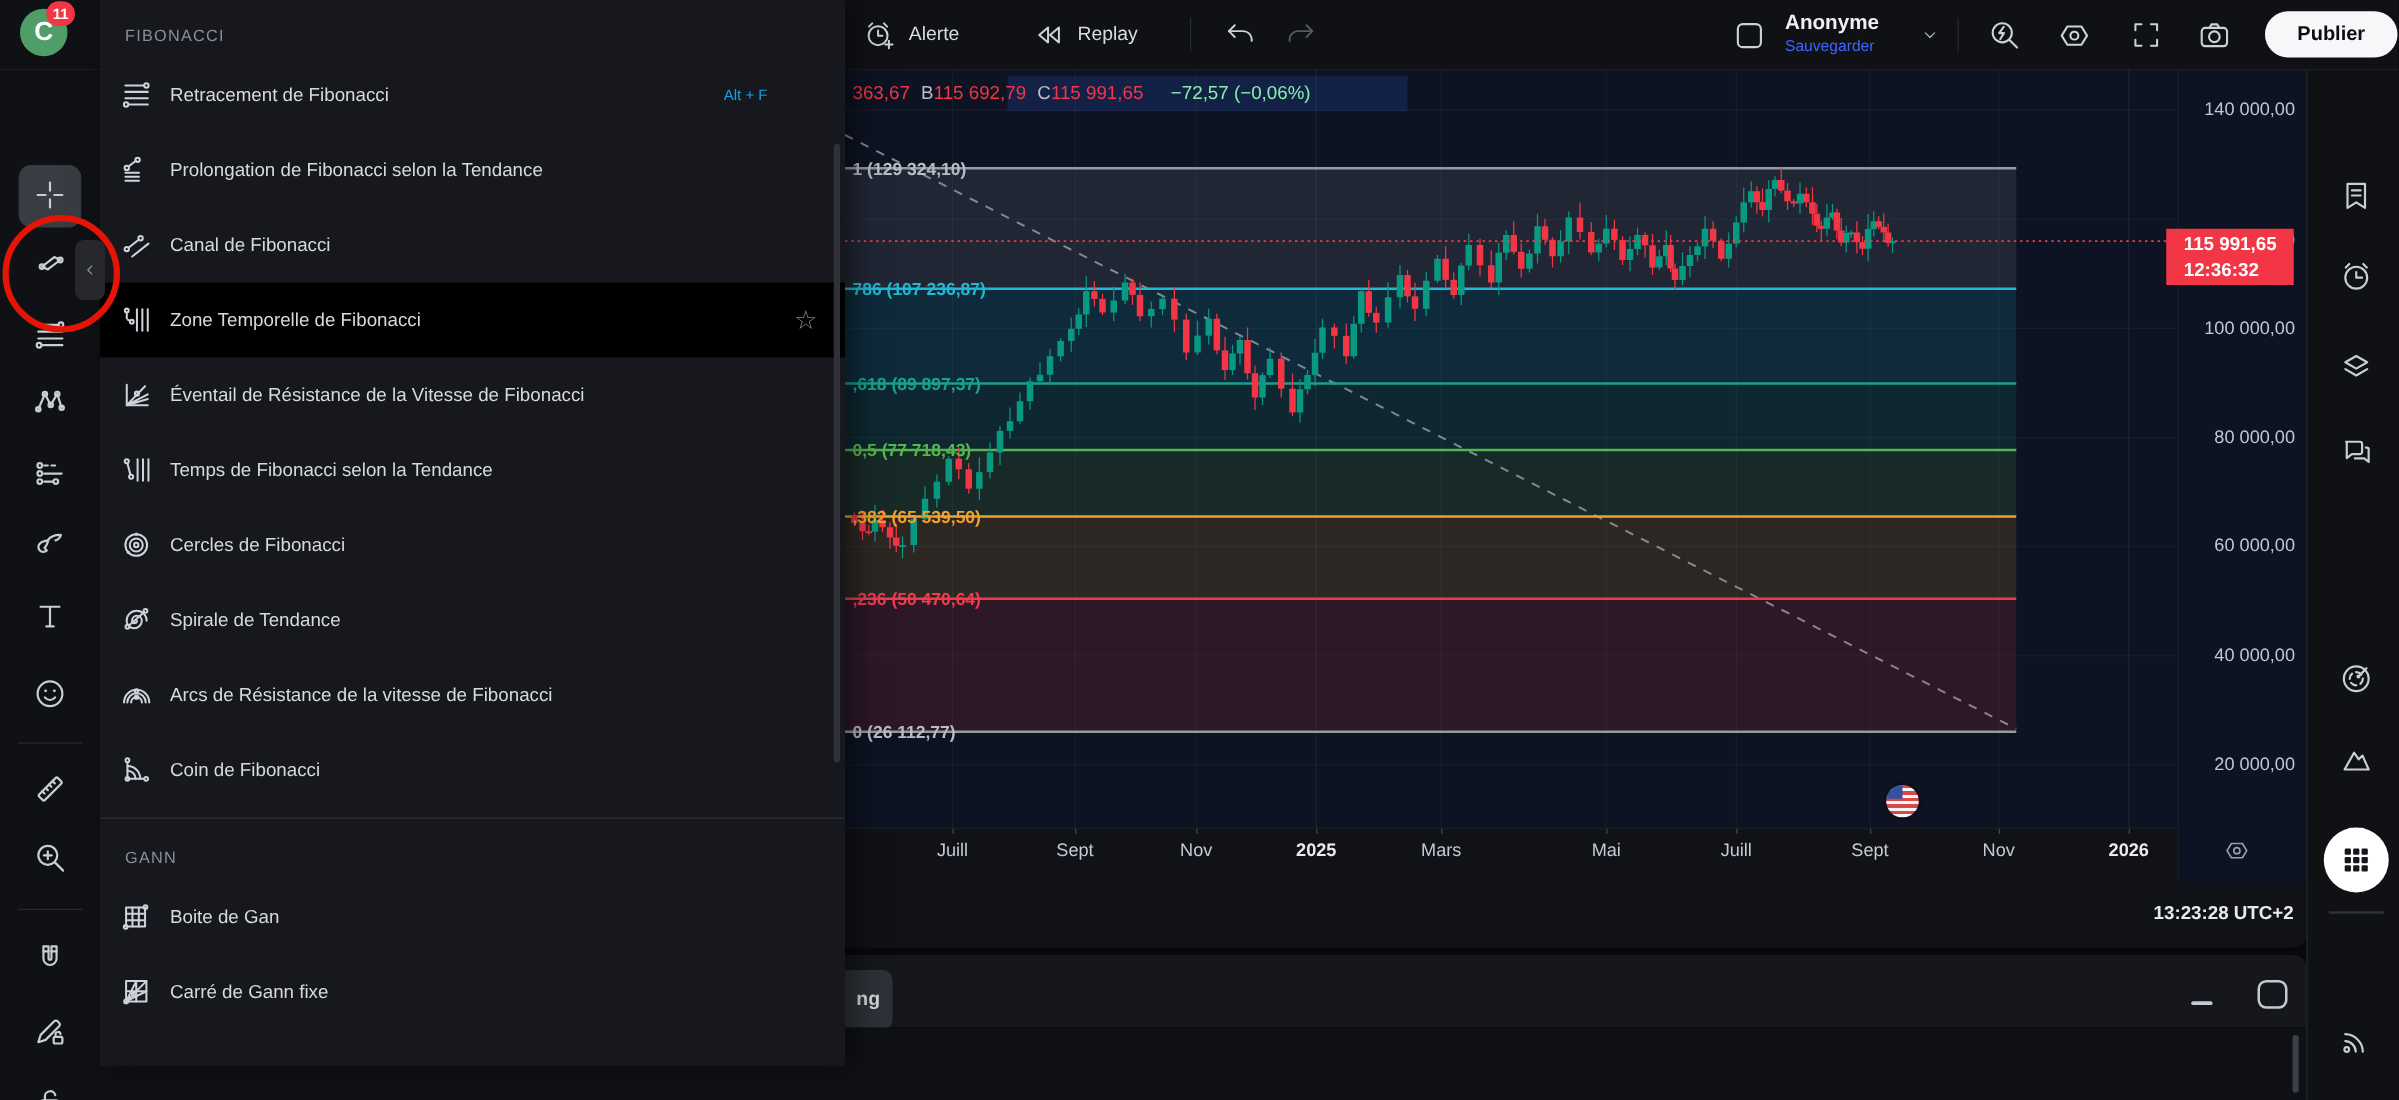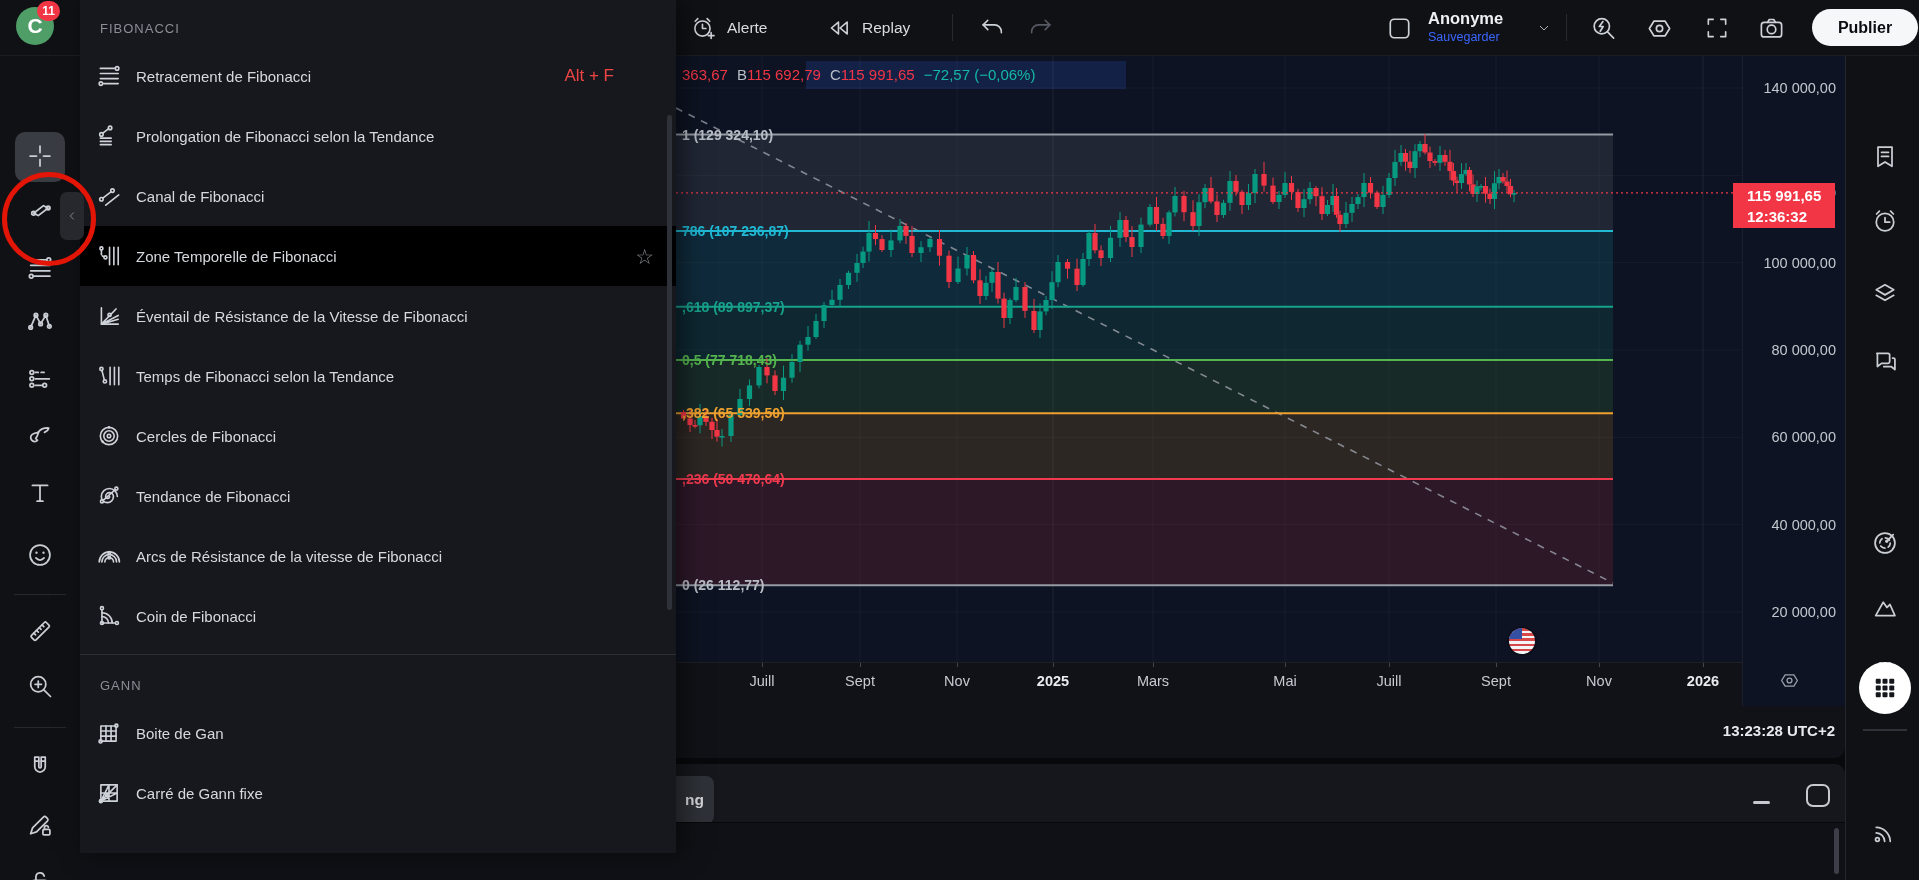--- a/index.html
+++ b/index.html
@@ -40,21 +40,21 @@
   #chart-overlays{position:absolute;inset:0;z-index:3;pointer-events:none}
   .fib-label{position:absolute;left:682px;font-size:14px;font-weight:600;white-space:nowrap;line-height:20px}
   .price-tick{position:absolute;left:1746px;width:90px;text-align:right;font-size:14.5px;color:#c3c7ce;line-height:18px}
   .time-tick{position:absolute;top:673px;width:90px;text-align:center;font-size:14.5px;color:#c6cad1}
   .time-tick.major{font-weight:bold;color:#e9ebef}
   .tickmark{position:absolute;top:663px;width:1px;height:4px;background:rgba(255,255,255,.22)}
   #legend-hl{position:absolute;left:806px;top:61px;width:320px;height:28px;background:rgba(58,108,255,.17);z-index:3}
   #legend-text{position:absolute;left:682px;top:61px;height:28px;line-height:28px;z-index:4;font-size:15px;font-weight:500;white-space:pre}
   .seg-value{color:#f23645}
   .seg-key{color:#b9bdc6;margin-left:9px}
-  .seg-change{color:#14b8a6;margin-left:9px}
+  .seg-change{color:#86efac;margin-left:22px}
   #price-badge{position:absolute;left:1733px;top:183px;width:102px;height:45px;background:#f23645;z-index:4;box-sizing:border-box;
         padding:2px 0 0 14px;color:#fff;font-size:15px;font-weight:bold;line-height:21px}
   #corner-gear{position:absolute;left:1779px;top:670px;color:#9aa0aa;z-index:4}
   #flag-marker{position:absolute;left:1509px;top:628px;width:26px;height:26px;border-radius:50%;overflow:hidden;z-index:4;
         background:repeating-linear-gradient(180deg,#d84848 0 2.6px,#f3f5f7 2.6px 5.2px);box-shadow:0 0 0 2px rgba(10,14,25,.65)}
   #flag-marker:after{content:"";position:absolute;left:0;top:0;width:13px;height:11px;background:#3450a3}
   #menu-scroll{position:absolute;left:667px;top:115px;width:5px;height:495px;background:#2e3138;border-radius:3px;z-index:101}
 
   
   #bottom-pane{position:absolute;left:80px;top:764px;width:1765px;height:116px;background:#15171c;border-radius:10px 10px 0 0;z-index:5}
@@ -75,21 +75,21 @@
         display:flex;align-items:center;justify-content:center}
 
   
   #menu{position:absolute;left:80px;top:0;width:596px;height:853px;background:#17181d;z-index:100;box-shadow:6px 0 24px rgba(0,0,0,.5);overflow:hidden}
   #menu-rows{padding-top:6px}
   .menu-header{height:40px;box-sizing:border-box;padding:15px 0 0 20px;font-size:13px;letter-spacing:1px;color:#8b8e96}
   .menu-row{height:60px;display:flex;align-items:center;padding:0 20px 0 14px;position:relative;cursor:pointer}
   .menu-row.hl{background:#000000}
   .mi{width:30px;margin-right:12px;color:#ced2d9;flex:none;display:flex;align-items:center;justify-content:center}
   .ml{font-size:15px;color:#d6d9de;white-space:nowrap}
-  .msc{position:absolute;right:62px;color:#ef4444;font-size:17px}
+  .msc{position:absolute;right:62px;color:#0ea5e9;font-size:12px}
   .mstar{position:absolute;right:22px;font-size:21px;color:#84878e;line-height:1}
   .menu-divider{height:1px;background:#2c2e35;margin:8px 0}
 </style>
 </head>
 <body>
 
 <div id="chart-bg"></div>
 <svg id="chart-svg" width="1919" height="880" viewBox="0 0 1919 880">
     <line x1="762" y1="55" x2="762" y2="662" stroke="rgba(255,255,255,0.045)" stroke-width="1"></line>
     <line x1="860" y1="55" x2="860" y2="662" stroke="rgba(255,255,255,0.045)" stroke-width="1"></line>
@@ -799,21 +799,21 @@
       </div>
       <div class="menu-row">
         <span class="mi">
           <svg width="26" height="26" viewBox="0 0 24 24" fill="none" stroke="currentColor" stroke-width="1.5" stroke-linecap="round" stroke-linejoin="round">
             <path d="M12.5 12.5a1.8 1.8 0 0 1-3.6 0 3.6 3.6 0 0 1 7.2 0 5.6 5.6 0 0 1-11.2 0 7.4 7.4 0 0 1 14.8 0"></path>
             <circle cx="5.5" cy="17" r="1.4"></circle>
             <path d="M6.6 16L17.8 6.2"></path>
             <circle cx="18.8" cy="5.2" r="1.4"></circle>
           </svg>
         </span>
-        <span class="ml">Tendance de Fibonacci</span>
+        <span class="ml">Spirale de Tendance</span>
       </div>
       <div class="menu-row">
         <span class="mi">
           <svg width="26" height="26" viewBox="0 0 24 24" fill="none" stroke="currentColor" stroke-width="1.5" stroke-linecap="round" stroke-linejoin="round">
             <path d="M8.2 17.5a4 4 0 0 1 8 0M5.4 17.5a6.8 6.8 0 0 1 13.6 0M3 17.5a9.3 9.3 0 0 1 18.6 0"></path>
             <circle cx="12.2" cy="13.6" r="1.2"></circle>
             <circle cx="12.2" cy="9" r="1.2"></circle>
           </svg>
         </span>
         <span class="ml">Arcs de Résistance de la vitesse de Fibonacci</span>

